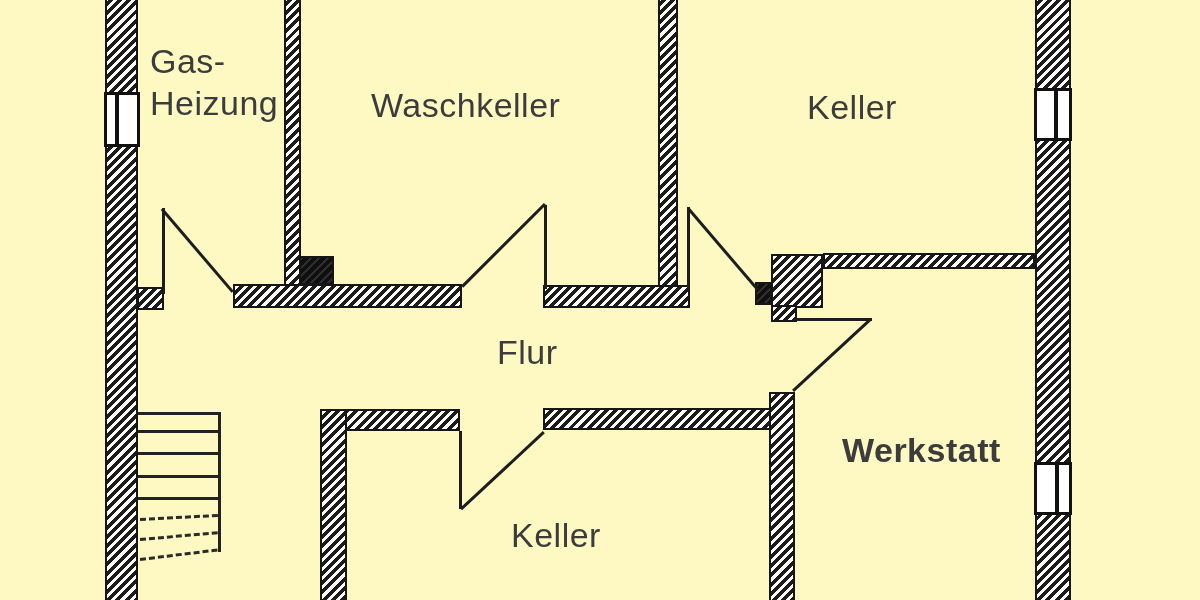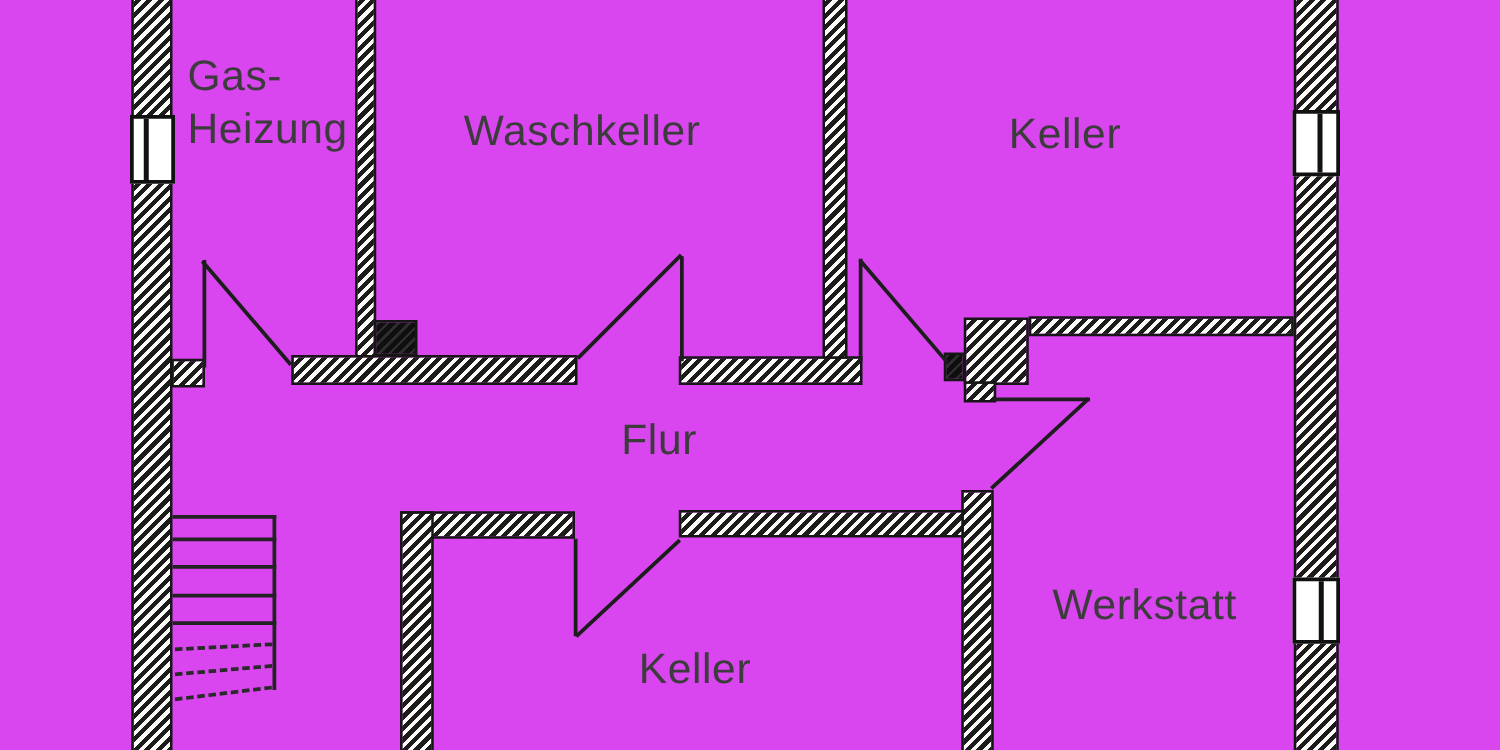--- a/index.html
+++ b/index.html
@@ -1,18 +1,18 @@
 <!DOCTYPE html>
 <html><head>
 <meta charset="utf-8">
 <style>
   html,body{margin:0;padding:0;background:#e8e8e8;}
   .plan{
     position:relative;width:1200px;height:600px;overflow:hidden;
-    background:#d946ef;
+    background:#fef9c3;
     font-family:"Liberation Sans","DejaVu Sans",sans-serif;
   }
   
   .wall{
     position:absolute;box-sizing:border-box;
     border:2.5px solid #161616;
     background:repeating-linear-gradient(135deg,#fdfcf9 0px,#fdfcf9 3px,#1c1c1c 3px,#1c1c1c 6.5px);
   }
   .wall.solid{
     background:repeating-linear-gradient(135deg,#2e2e2e 0px,#2e2e2e 2px,#0f0f0f 2px,#0f0f0f 6px);
@@ -103,15 +103,15 @@
     <div class="tread-dashed" style="top:126px;transform:rotate(-5deg);"></div>
     <div class="tread-dashed" style="top:146px;transform:rotate(-7deg);"></div>
   </div>
 
   <div class="room-label" style="left:150px;top:40px;">Gas-
 Heizung</div>
   <div class="room-label" style="left:371px;top:84px;">Waschkeller</div>
   <div class="room-label" style="left:807px;top:86px;">Keller</div>
   <div class="room-label" style="left:497px;top:331px;">Flur</div>
   <div class="room-label" style="left:511px;top:514px;">Keller</div>
-  <div class="room-label" style="left:842px;top:463px;">Werkstatt</div>
+  <div class="room-label" style="left:842px;top:429px;font-weight:bold;">Werkstatt</div>
 
 </div>
 
 </body></html>

